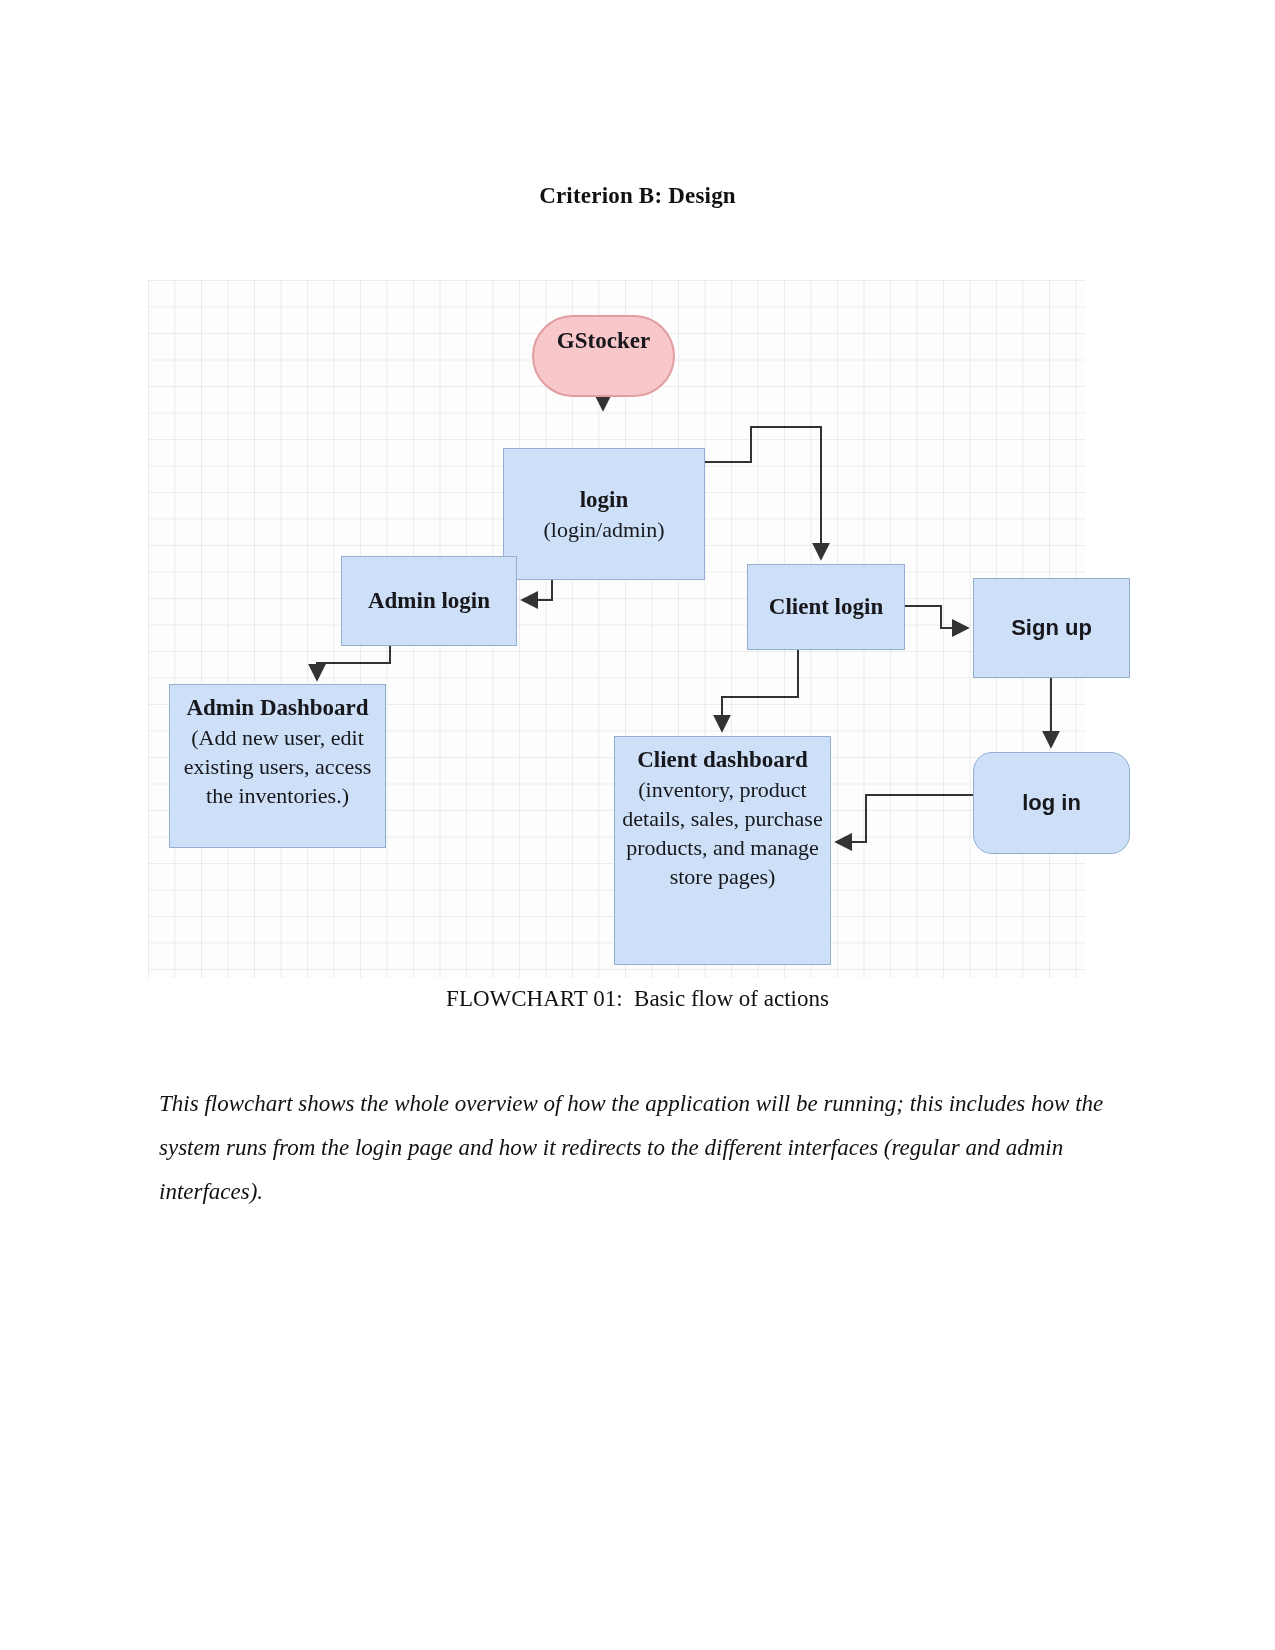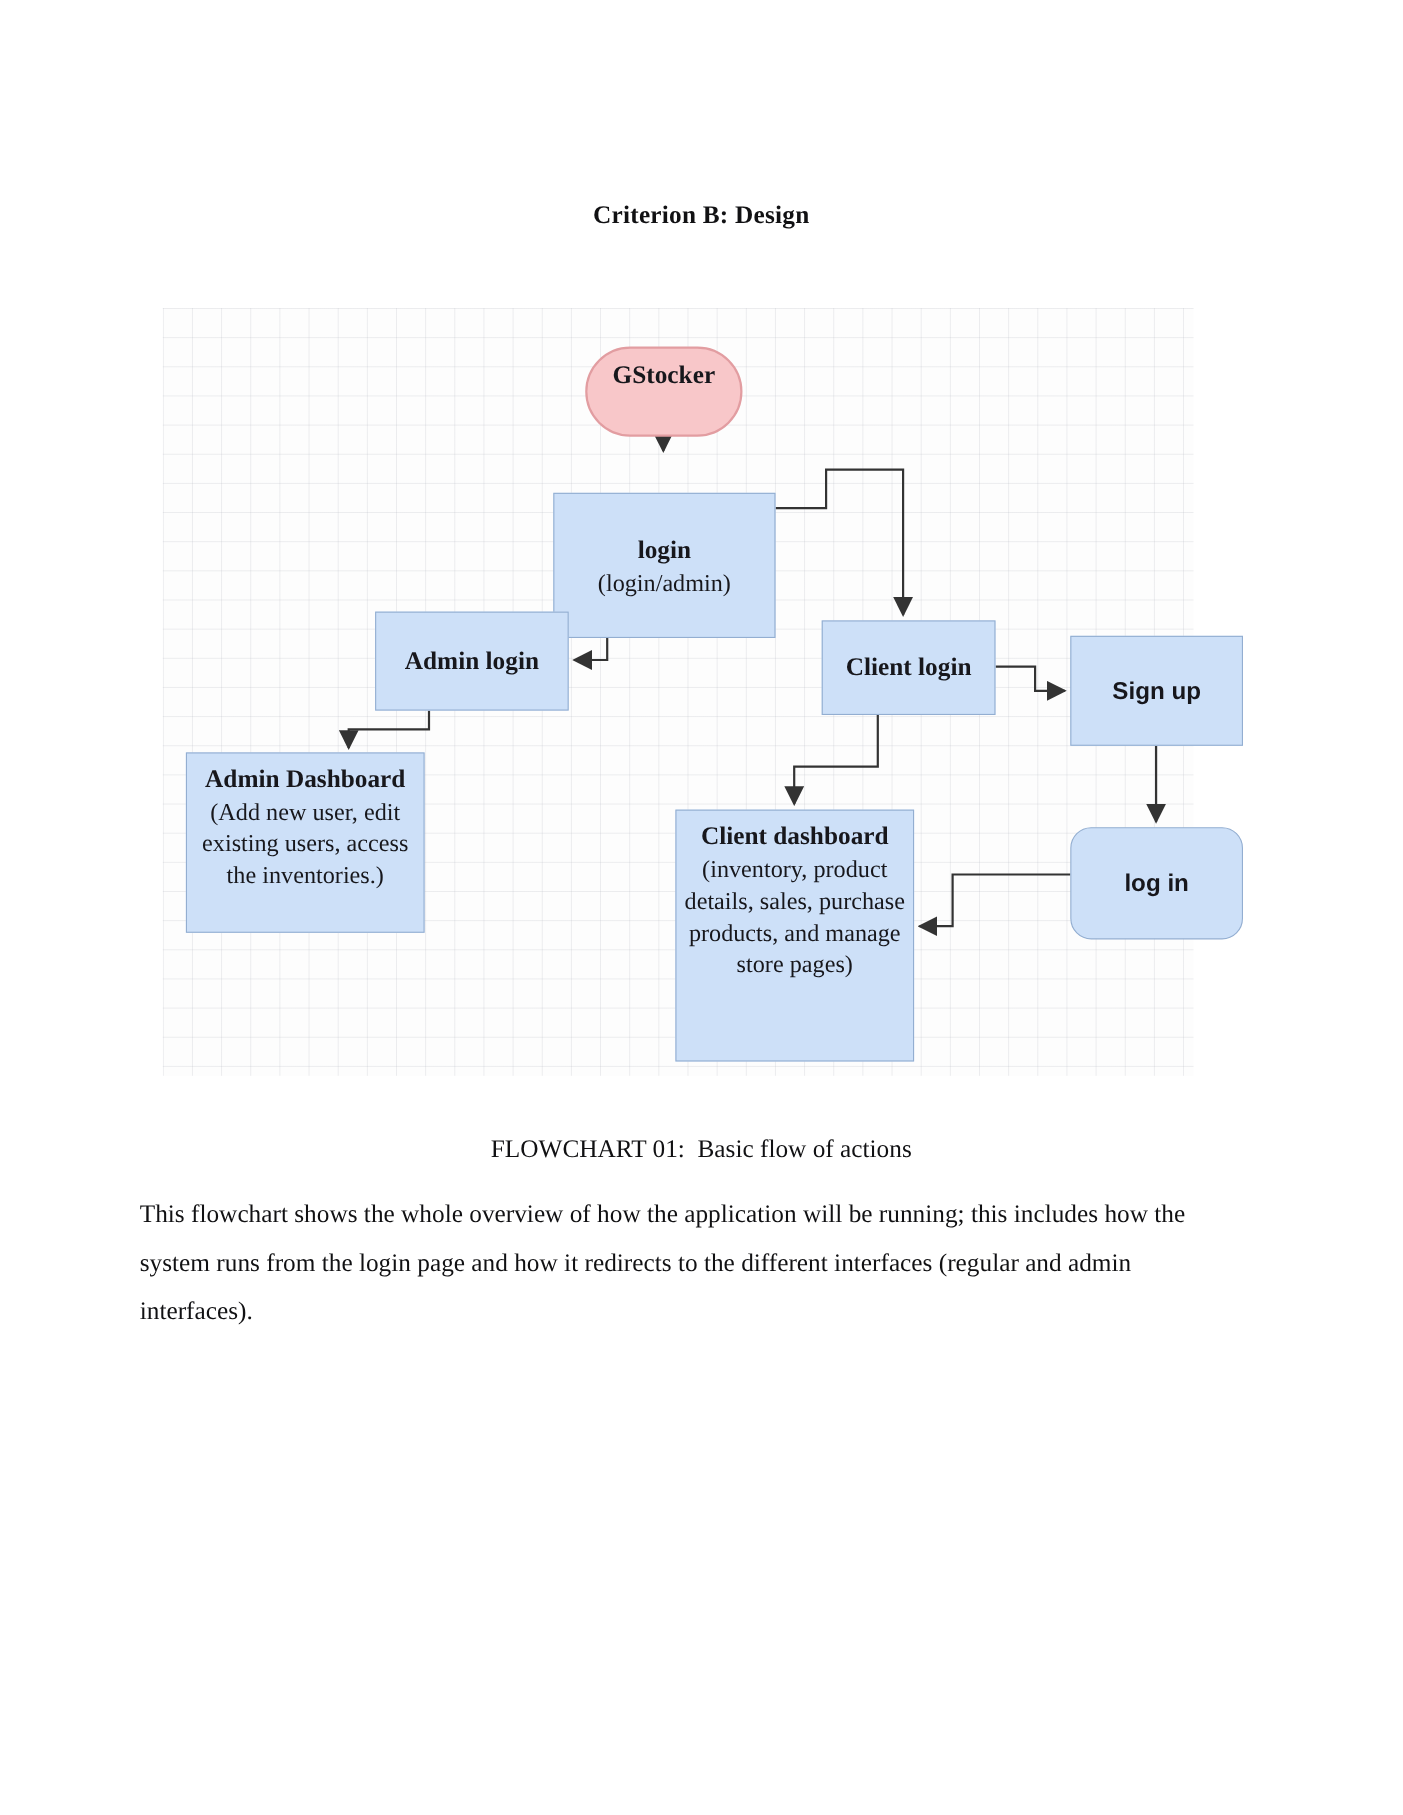--- a/index.html
+++ b/index.html
@@ -67,29 +67,29 @@
     stroke-width: 2;
   }
   .arrowhead { fill: var(--connector, #333333); }
 
   .figure-caption {
     position: absolute;
     top: 986px; left: 0; width: 1275px;
     text-align: center;
     font-size: 23px;
     white-space: pre-wrap;
-    margin-top: 46px;
   }
 
   .body-paragraph {
     position: absolute;
-    top: 1082px; left: 127px;
+    top: 1082px; left: 159px;
     width: 955px;
     font-size: 23px;
     line-height: 44px;
+    font-style: italic;
   }
 </style>
 </head>
 <body>
 
 <div class="doc-title">Criterion B: Design</div>
 
 <div class="flow-canvas">
 
   <svg class="edges-svg" viewBox="0 0 937 698">

